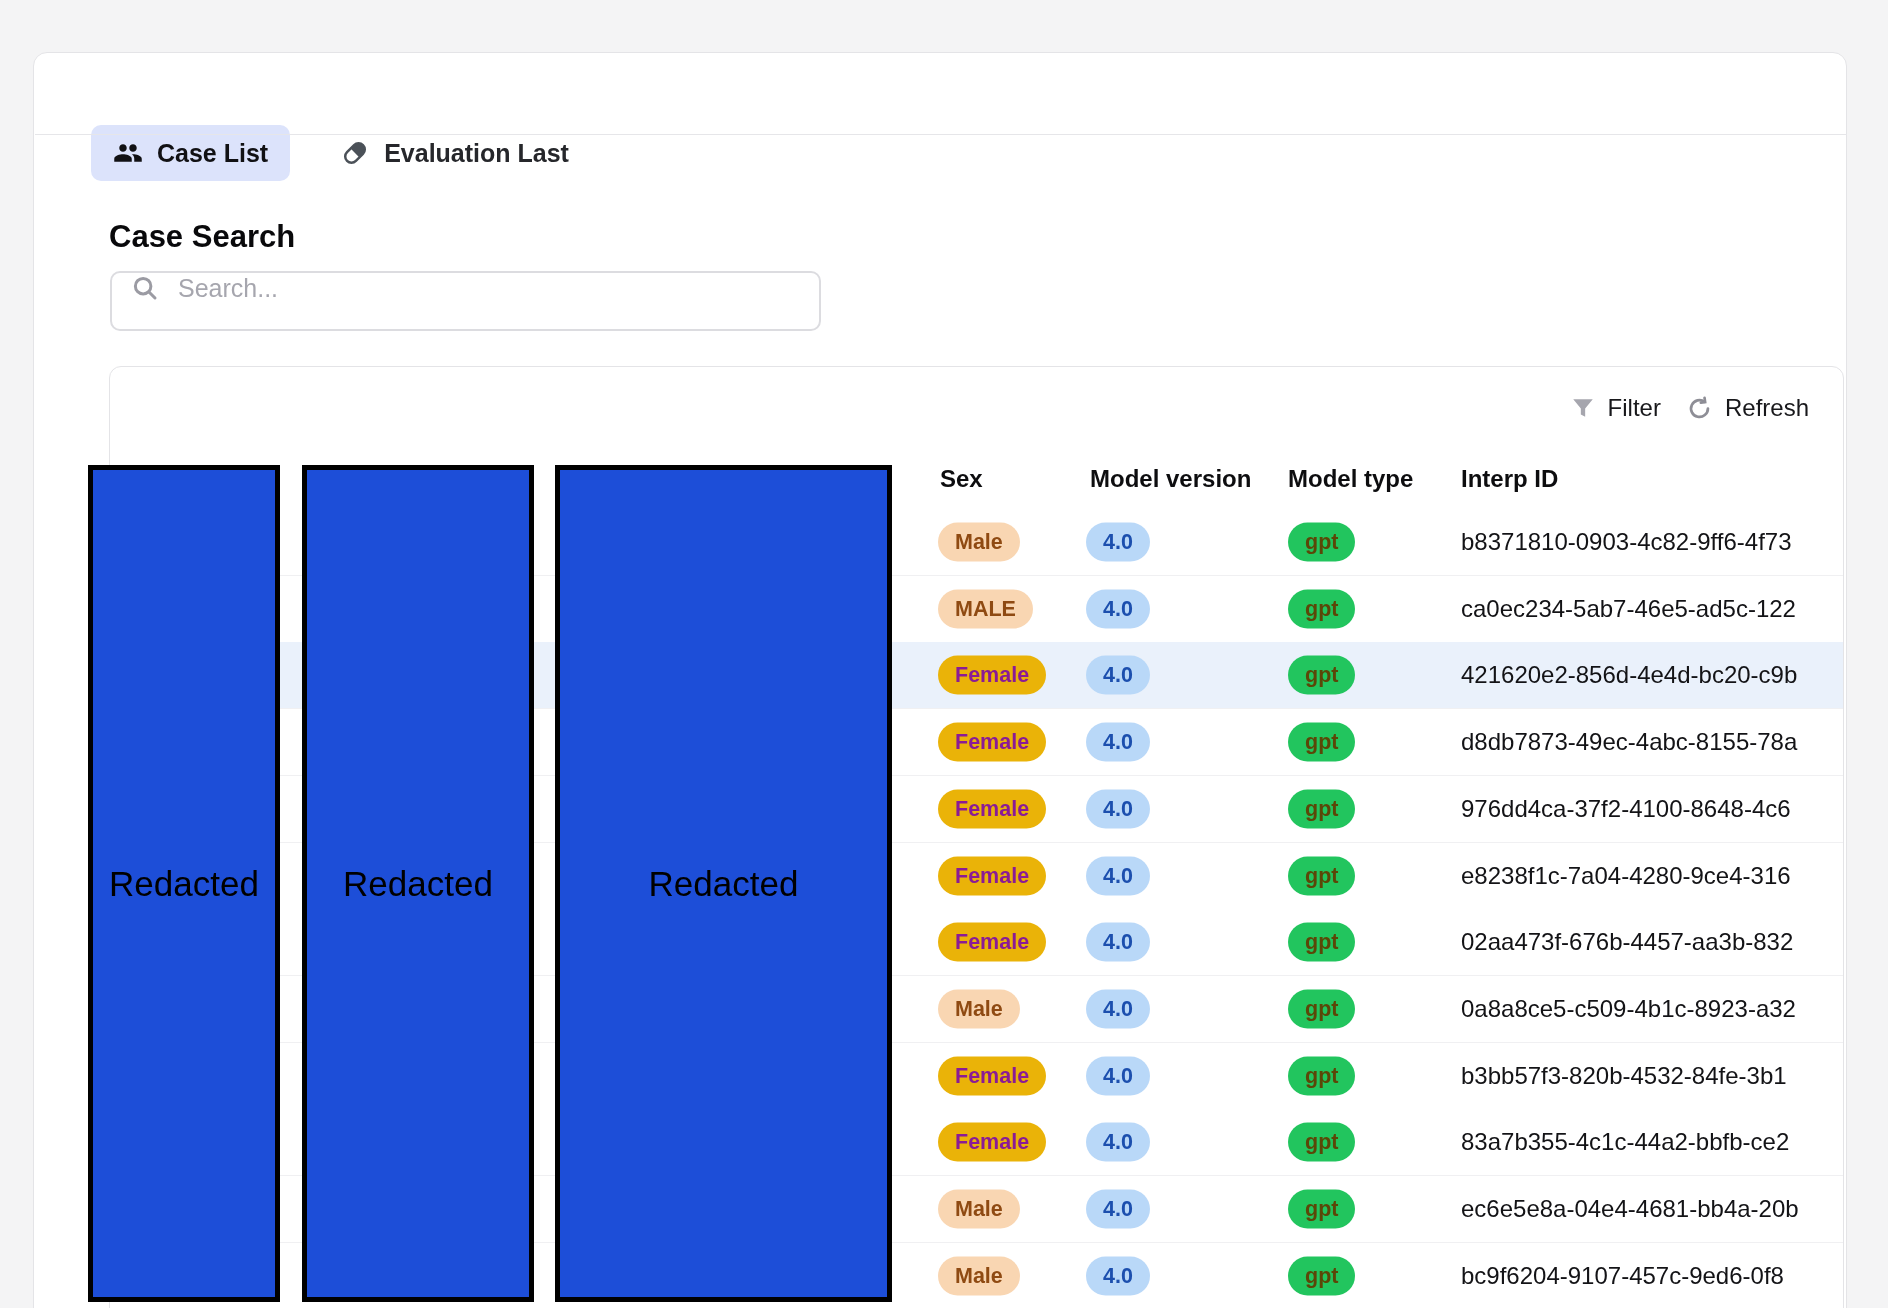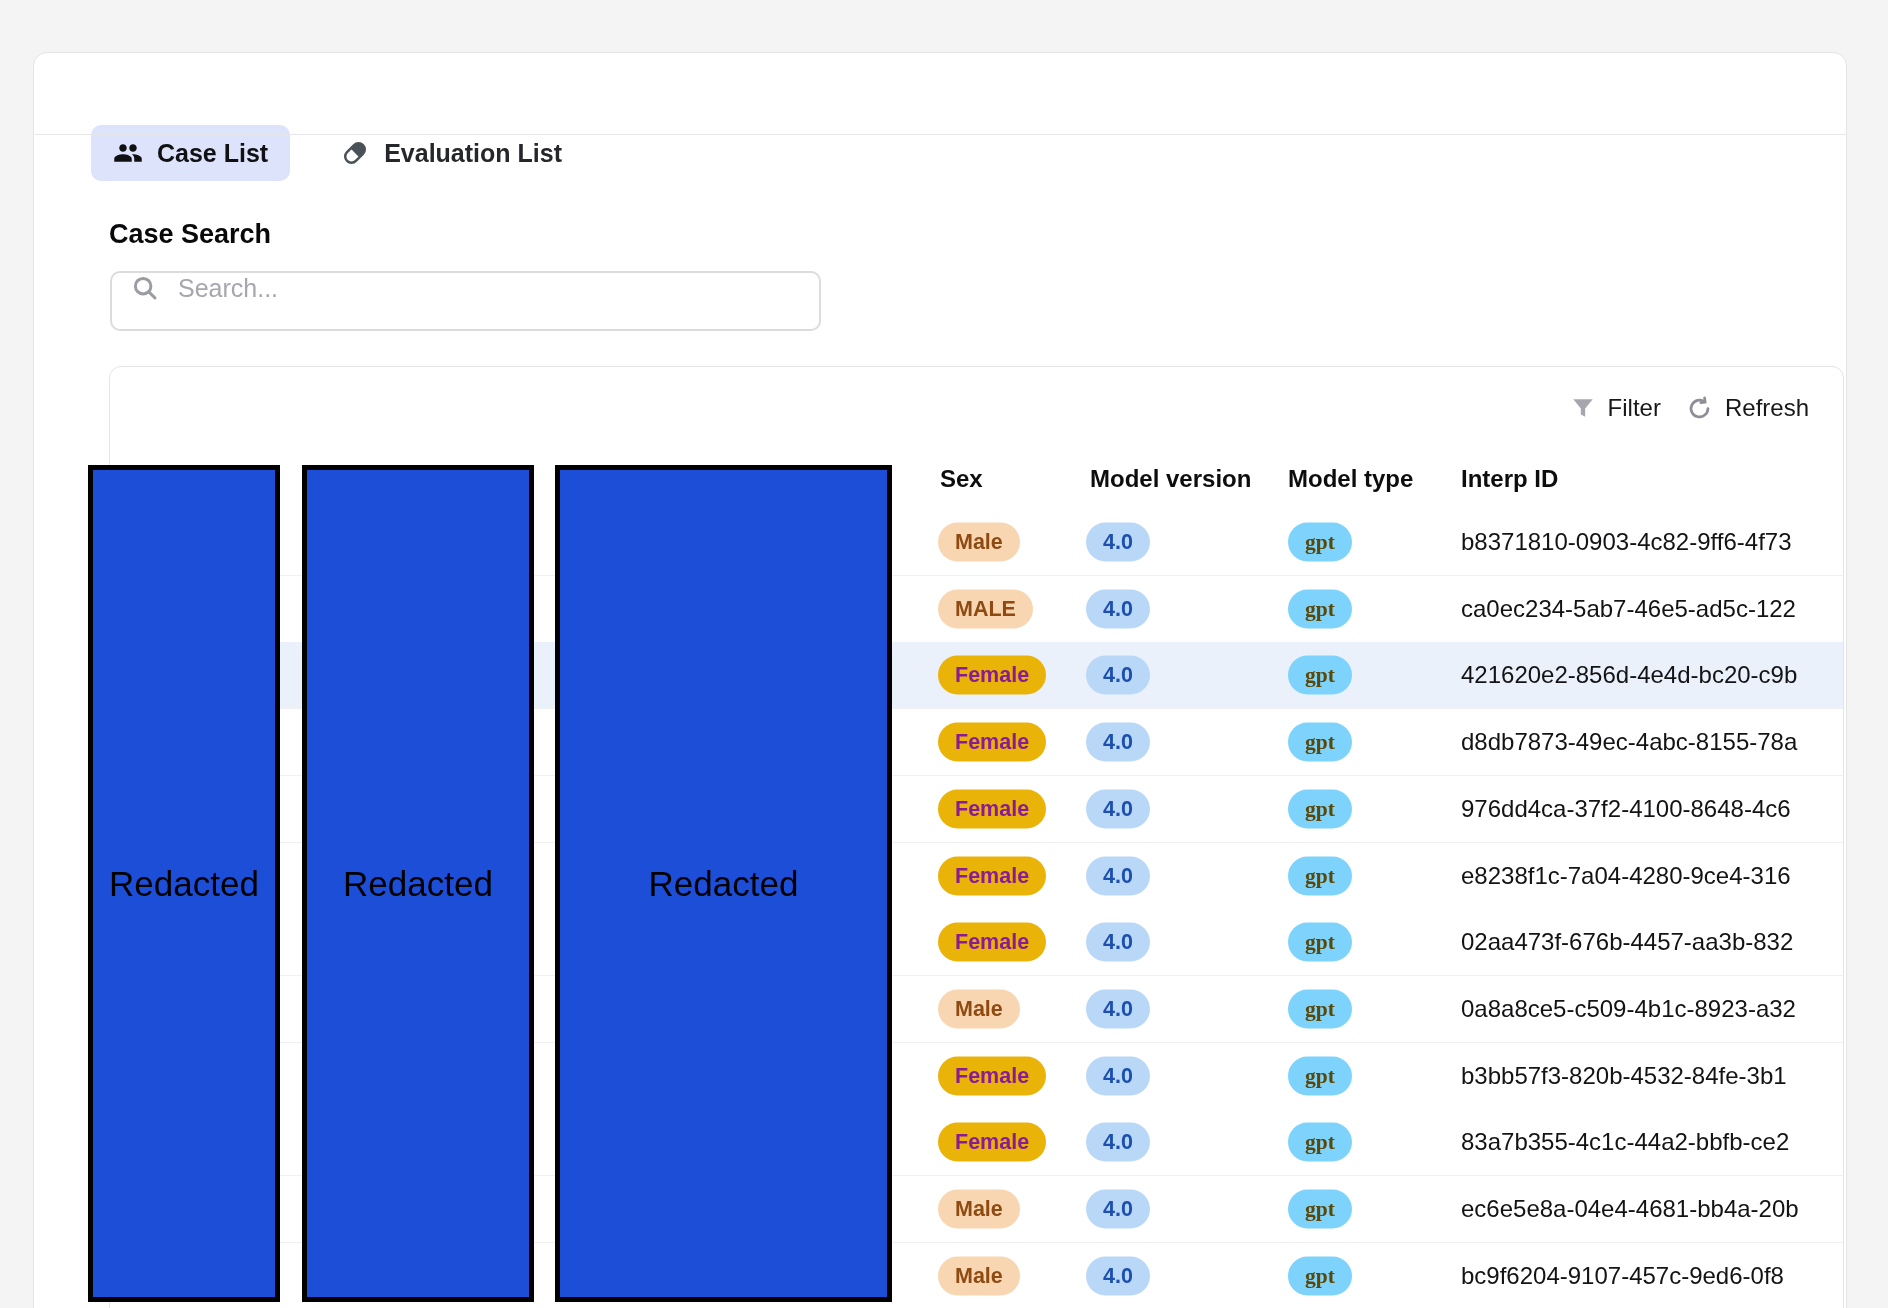--- a/index.html
+++ b/index.html
@@ -11,21 +11,21 @@
 
   
   .tabs-row{position:absolute;left:57px;top:72px;height:56px;display:flex;align-items:flex-end;gap:28px;}
   .tab{display:flex;align-items:center;gap:14px;height:56px;padding:0 22px;border-radius:10px;
     font-size:25px;font-weight:600;color:#26272b;cursor:pointer;}
   .tab.active{background:#dce3fb;color:#111114;}
   .tab .ticon{display:flex;align-items:center;}
   .divider{position:absolute;left:1px;top:81px;width:1812px;height:1px;background:#e6e6e9;}
 
   
-  .section-title{position:absolute;left:75px;top:166px;font-size:27px;font-weight:700;color:#09090b;}
+  .section-title{position:absolute;left:75px;top:166px;font-size:31px;font-weight:700;color:#09090b;}
   .search-box{position:absolute;left:76px;top:218px;width:711px;height:60px;box-sizing:border-box;
     border:2px solid #dcdce0;border-radius:10px;background:#fff;display:flex;align-items:flex-start;padding:0 18px;}
   .search-box input{border:none;outline:none;font-size:25px;color:#3f3f46;margin-left:16px;flex:1;
     font-family:"Liberation Sans",sans-serif;background:transparent;}
   .search-box input::placeholder{color:#a6a6ae;}
 
   
   .table-card{position:absolute;left:75px;top:313px;width:1735px;height:1000px;box-sizing:border-box;
     background:#fff;border:1px solid #e4e4e7;border-radius:12px;overflow:hidden;}
   .toolbar{position:absolute;top:0;right:0;height:82px;display:flex;align-items:center;gap:25px;padding-right:34px;}
@@ -36,21 +36,21 @@
   .c0{left:17px}.c1{left:229px}.c2{left:488px}.c3{left:643px}.c4{left:830px}.c5{left:980px}.c6{left:1178px}.c7{left:1351px}
 
   .tbody{position:absolute;top:142px;left:0;width:100%;}
   .row{position:absolute;left:0;width:100%;height:67px;border-bottom:1px solid #f0f0f2;box-sizing:border-box;background:#fff;}
   .row.selected{background:#eaf1fb;}
   .cell{position:absolute;top:50%;transform:translateY(-50%);white-space:nowrap;}
   .badge{border-radius:999px;font-weight:600;font-size:21.5px;padding:7px 17px;display:inline-block;}
   .sex-male{background:#f9d6b2;color:#8f4a12;}
   .sex-female{background:#eab308;color:#8a1b96;}
   .b-version{background:#b9d8f8;color:#1c4fae;}
-  .b-type{background:#7dd3fc;color:#5b4708;font-family:Liberation Serif, serif;}
+  .b-type{background:#22c55e;color:#5b4708;}
   .id-cell{left:1351px;font-size:24px;color:#131316;}
   .sex-cell{left:828px;}
   .ver-cell{left:976px;}
   .type-cell{left:1178px;}
 
   
   .redacted{position:absolute;top:465px;height:837px;background:#1d4ed8;border:5px solid #000;box-sizing:border-box;
     display:flex;align-items:center;justify-content:center;font-size:35px;color:#000;}
   .rbox1{left:88px;width:192px;}
   .rbox2{left:302px;width:232px;}
@@ -73,21 +73,21 @@
       </div>
       <div class="tab">
         <span class="ticon">
           <svg width="30" height="30" viewBox="0 0 24 24">
             <g transform="rotate(45 12 12)">
               <path d="M7 12 V8 a5 5 0 0 1 10 0 V12 Z" fill="#4b5158"></path>
               <rect x="7" y="3" width="10" height="18" rx="5" fill="none" stroke="#4b5158" stroke-width="2"></rect>
             </g>
           </svg>
         </span>
-        <span>Evaluation List</span>
+        <span>Evaluation Last</span>
       </div>
     </div>
     <div class="divider"></div>
 
     <div class="section-title">Case Search</div>
 
     <div class="search-box">
       <span style="display:flex;">
         <svg width="30" height="30" viewBox="0 0 24 24" fill="none" stroke="#9b9ba3" stroke-width="2.4" stroke-linecap="round">
           <circle cx="10.5" cy="10.5" r="6.2"></circle>

